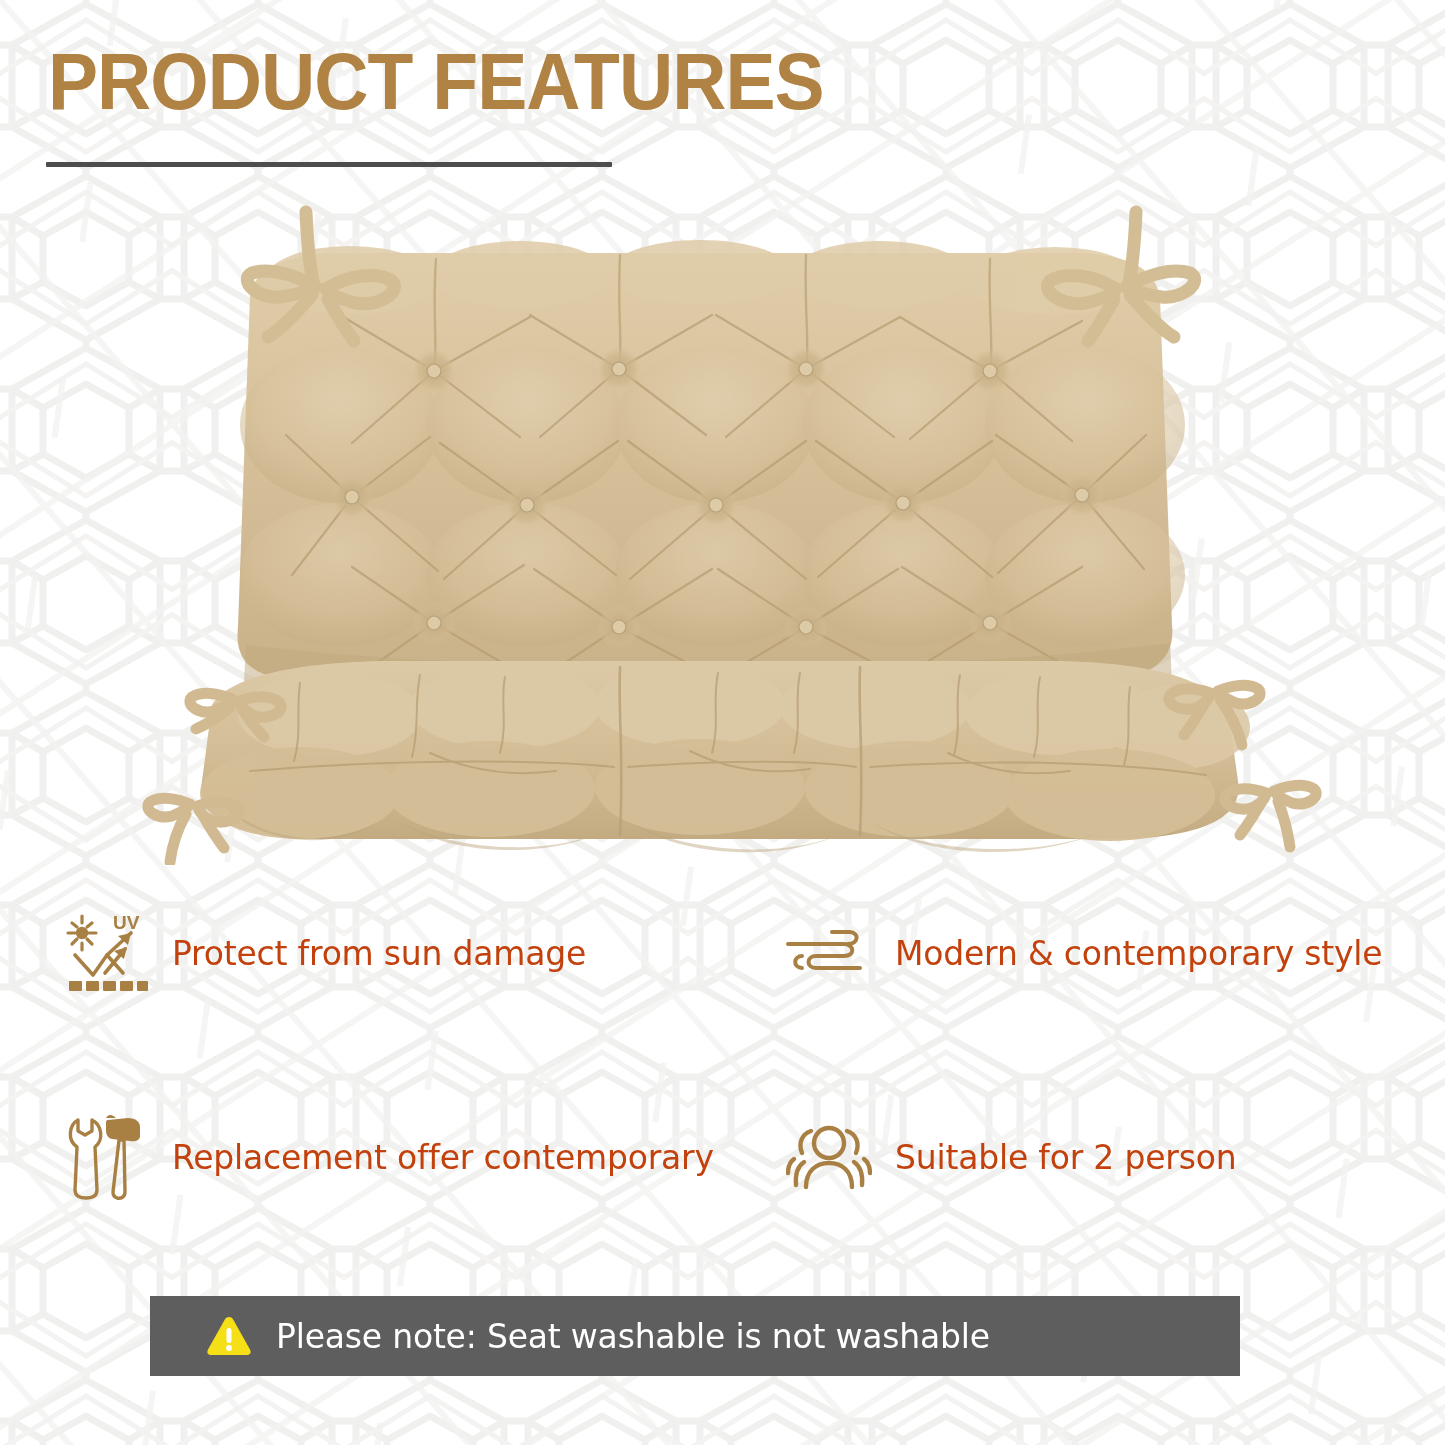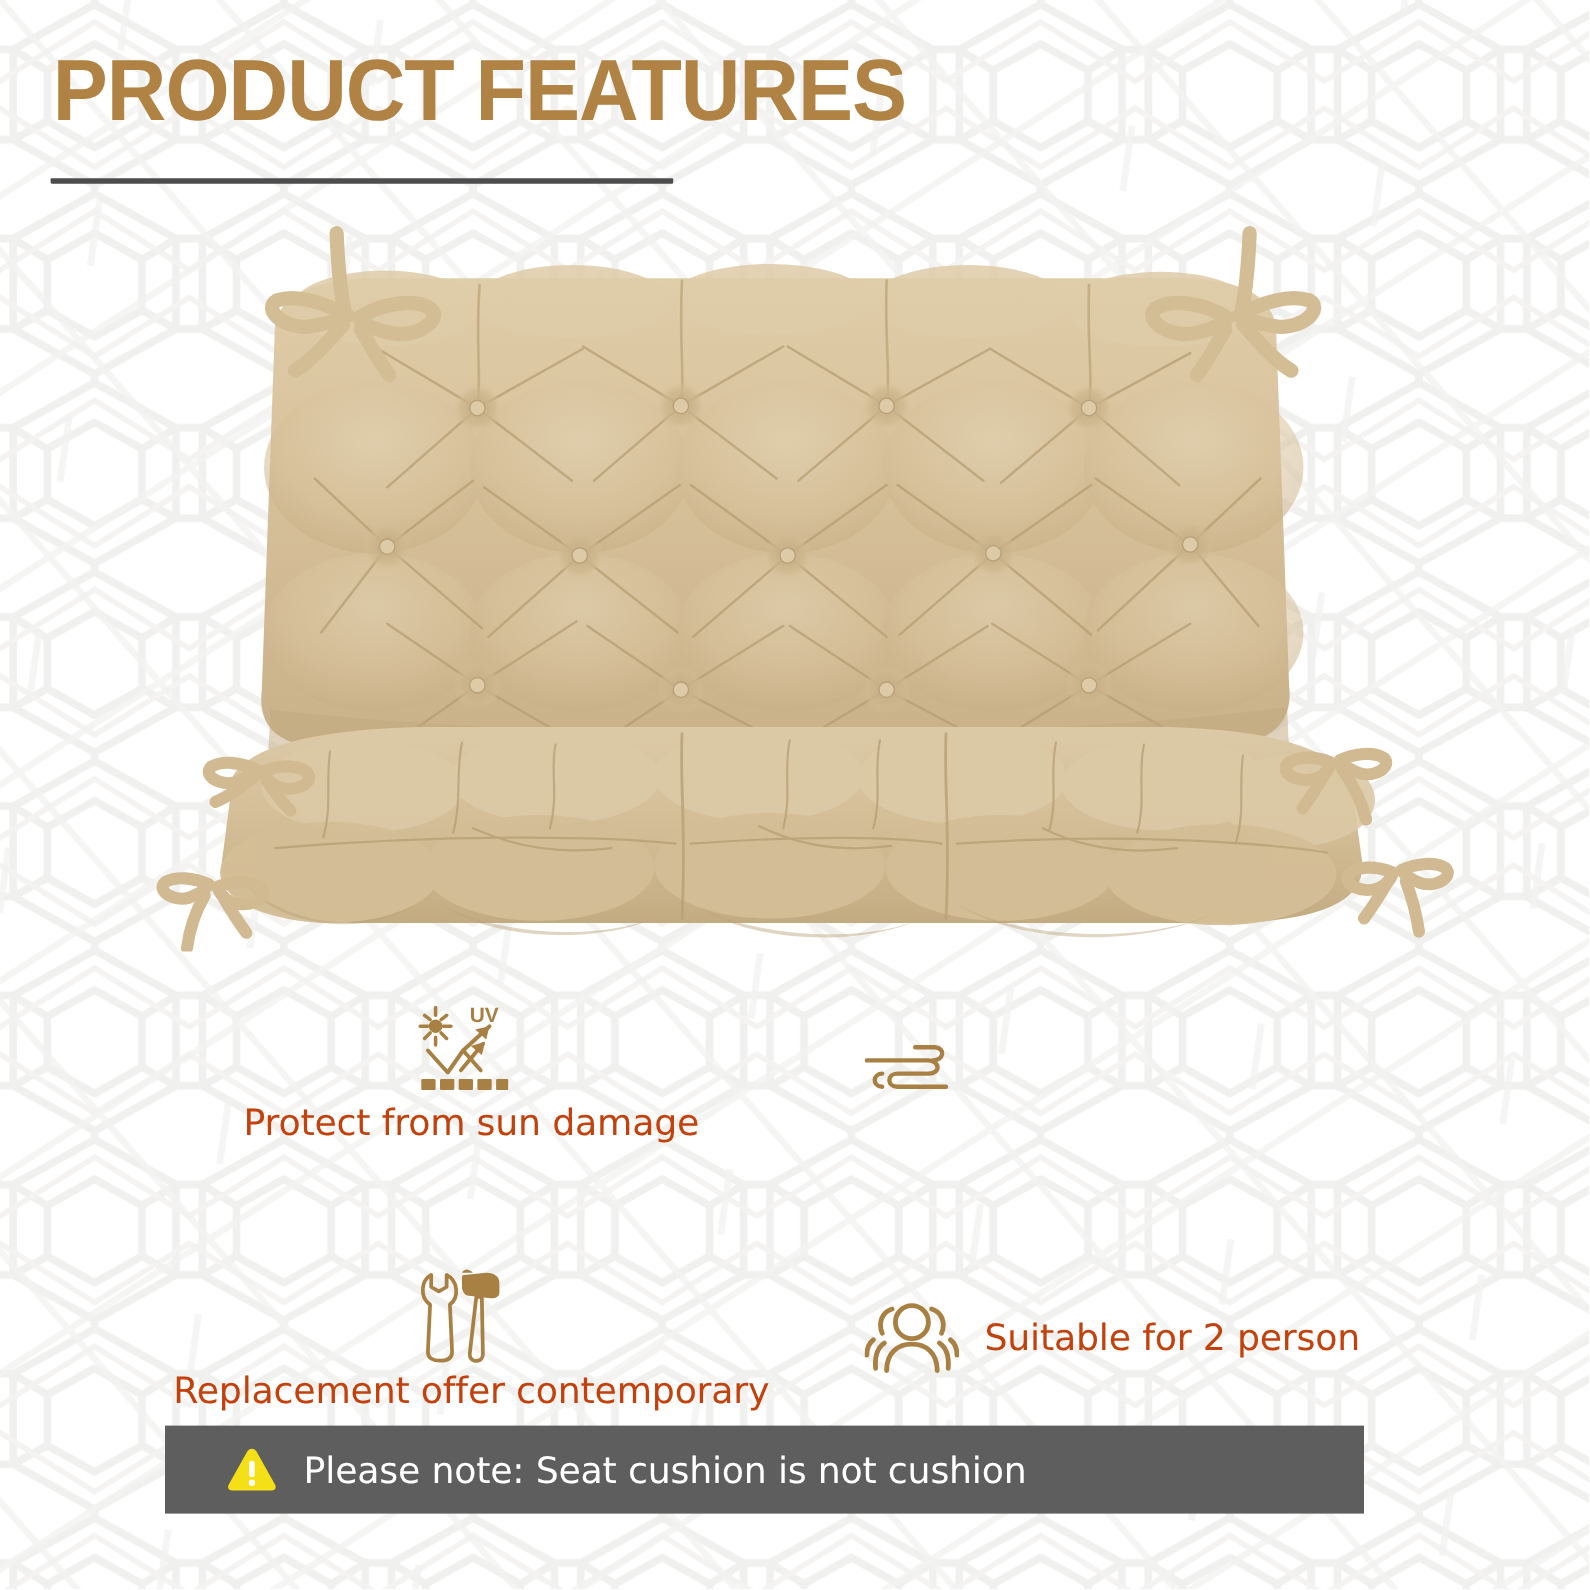--- a/index.html
+++ b/index.html
@@ -77,21 +77,21 @@
   }
   .feature-row {
     display: flex;
     width: 100%;
   }
   .feature {
     display: flex;
     align-items: center;
     box-sizing: border-box;
   }
-  .feature.col-left  { width: 735px; padding-left: 12px; flex-direction: column; }
+  .feature.col-left  { width: 735px; padding-left: 12px; }
   .feature.col-right { width: 625px; padding-left: 0px; }
   .feature-icon {
     width: 96px;
     height: 96px;
     flex: 0 0 96px;
     display: flex;
     align-items: center;
     justify-content: center;
   }
   .feature-icon svg { display: block; }
@@ -442,20 +442,21 @@
       <div class="feature col-right">
         <span class="feature-icon">
           <svg width="86" height="60" viewBox="0 0 86 60" aria-hidden="true">
             <g stroke="#A98043" fill="none" stroke-width="4" stroke-linecap="round" stroke-linejoin="round">
               <path d="M2 21 L58 21 C 68 21, 70 33, 58 33 L 30 33 C 20 33, 20 45, 30 45 L 74 45"></path>
               <path d="M16 33 C 8 33, 6 44, 16 45"></path>
               <path d="M62 21 C 72 21, 74 10, 64 9 L 46 9"></path>
             </g>
           </svg>
         </span>
+        <span class="feature-label">Modern &amp; contemporary style</span>
       </div>
 
     </div>
 
     <div class="row-gap"></div>
 
     <div class="feature-row">
 
       <div class="feature col-left">
         <span class="feature-icon">
@@ -503,16 +504,16 @@
 
   <div class="note-banner">
     <span class="note-icon">
       <svg width="46" height="42" viewBox="0 0 46 42" aria-hidden="true">
         <path d="M23 2 C 25 2, 26.5 3.2, 27.6 5.2 L 44 34.5 C 45.6 37.6, 44.2 40, 40.8 40
                  L 5.2 40 C 1.8 40, 0.4 37.6, 2 34.5 L 18.4 5.2 C 19.5 3.2, 21 2, 23 2 Z" fill="#F5DF16"></path>
         <rect x="20.5" y="13" width="5" height="15" rx="2.5" fill="#ffffff"></rect>
         <circle cx="23" cy="33" r="2.9" fill="#ffffff"></circle>
       </svg>
     </span>
-    <span class="note-text">Please note: Seat cushion is not cushion</span>
+    <span class="note-text">Please note: Seat washable is not washable</span>
   </div>
 
 </div>
 
 </body></html>

